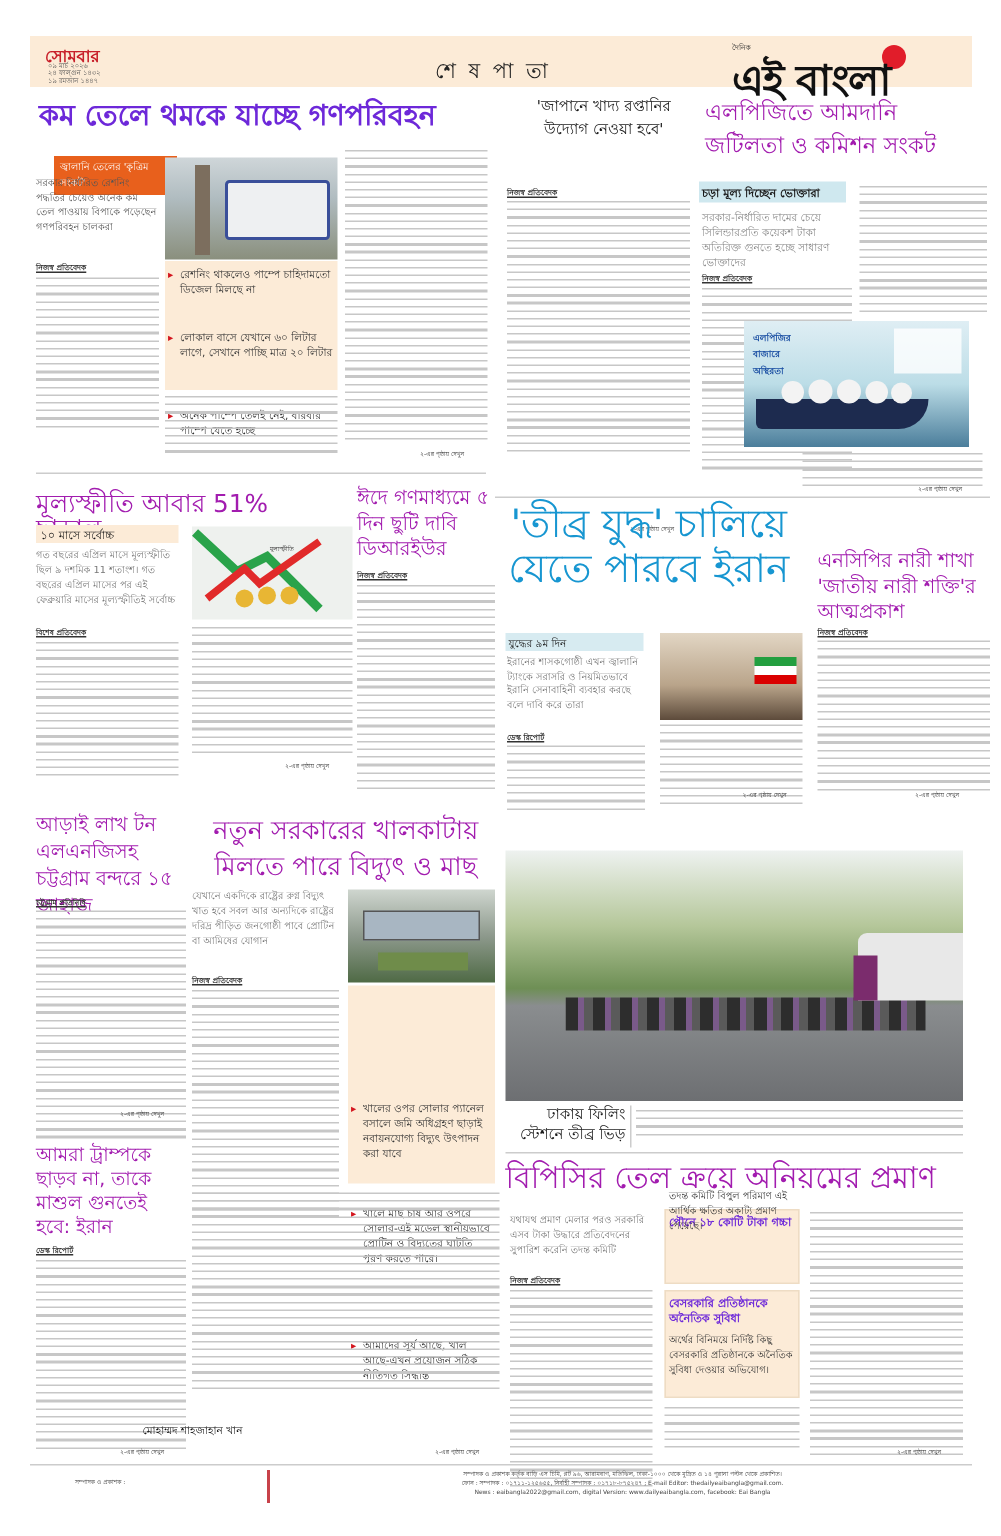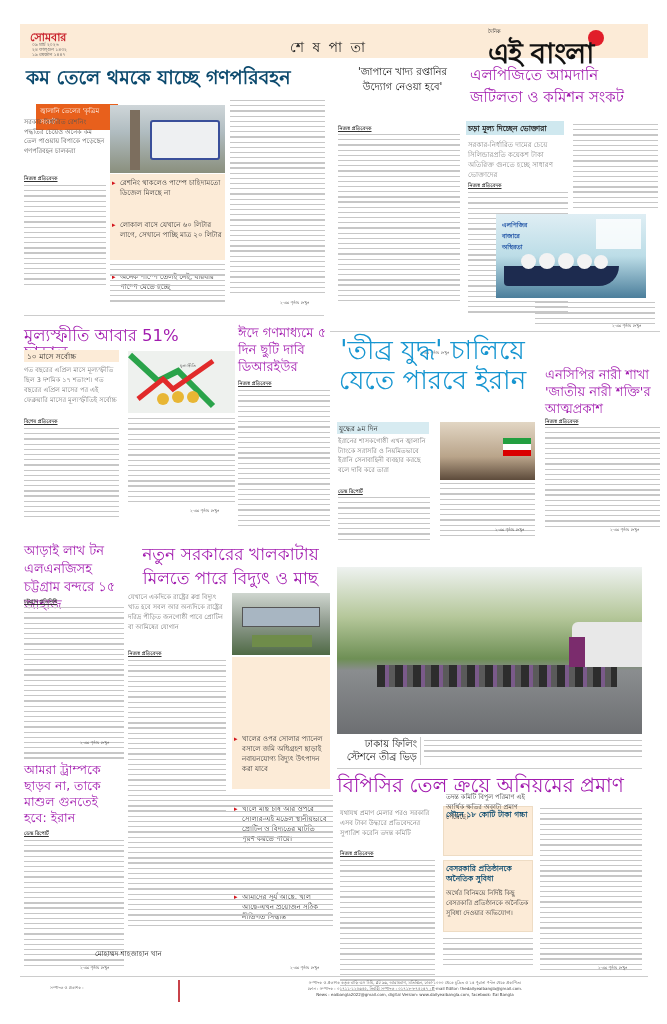--- a/index.html
+++ b/index.html
@@ -5,21 +5,21 @@
 *{box-sizing:border-box;margin:0;padding:0}
 body{width:667px;height:1024px;background:#fff;font-family:"DejaVu Sans",sans-serif;color:#222;position:relative;overflow:hidden}
 .abs{position:absolute}
 .masthead{left:20px;top:24px;width:628px;height:34px;background:#fcebd7}
 .day{left:30px;top:29px;font-size:11px;color:#c8202a;font-weight:bold}
 .date{left:32px;font-size:4.5px;color:#555;line-height:5px}
 .pagename{left:290px;top:36px;font-size:14px;color:#222;letter-spacing:2px}
 .logo-small{left:488px;top:28px;font-size:5px;color:#222}
 .logo{left:488px;top:32px;font-size:28px;font-weight:bold;color:#111;letter-spacing:-1px;font-family:"DejaVu Serif",serif}
 .sun{left:588px;top:30px;width:16px;height:16px;border-radius:50%;background:#e11d2a}
-.red-h{color:#0c4a6e;font-weight:bold}
+.red-h{color:#6d28d9;font-weight:bold}
 .h1{font-size:19px;line-height:22px}
 .h2{font-size:14px;line-height:17px;color:#a21caf}
 .h3{font-size:10px;line-height:15px;color:#1a1a1a}
 .blue-h{color:#1796d1;font-size:26px;line-height:30px;text-align:center}
 .tag{font-size:8px;color:#fff;background:#e8601c;padding:2px 4px}
 .sub{font-size:7.5px;line-height:11px;color:#555}
 .byline{font-size:5px;color:#333;text-decoration:underline;font-weight:bold}
 .more{font-size:4px;color:#333}
 .pink{background:#fcebd7}
 .bullet{font-size:7px;line-height:10px;color:#333;padding-left:8px;position:relative}
@@ -236,21 +236,21 @@
     <i></i>
     <i></i>
     <i></i>
   </div>
 <div class="abs more" style="left:612px;top:323px">২-এর পৃষ্ঠায় দেখুন</div>
 <div class="abs rule" style="left:330px;top:331px;width:330px;height:1px"></div>
 
 <div class="abs h2" style="left:24px;top:327px;width:200px;font-size:16.5px">মূল্যস্ফীতি আবার 51% ছাড়াল</div>
 <div class="abs pink" style="left:24px;top:350px;width:95px;height:12px"></div>
 <div class="abs" style="left:27px;top:351px;font-size:7.5px;color:#1a1a1a">১০ মাসে সর্বোচ্চ</div>
-<div class="abs sub" style="left:24px;top:365px;width:95px;font-size:6.5px;line-height:10px;color:#777">গত বছরের এপ্রিল মাসে মূল্যস্ফীতি ছিল 3 দশমিক ১৭ শতাংশ। গত বছরের এপ্রিল মাসের পর এই ফেব্রুয়ারি মাসের মূল্যস্ফীতিই সর্বোচ্চ</div>
+<div class="abs sub" style="left:24px;top:365px;width:95px;font-size:6.5px;line-height:10px;color:#777">গত বছরের এপ্রিল মাসে মূল্যস্ফীতি ছিল ৯ দশমিক 11 শতাংশ। গত বছরের এপ্রিল মাসের পর এই ফেব্রুয়ারি মাসের মূল্যস্ফীতিই সর্বোচ্চ</div>
 <div class="abs byline" style="left:24px;top:418px">বিশেষ প্রতিবেদক</div>
 <div class="lines" style="left:24px;top:428px;width:95px">
     <i></i>
     <i></i>
     <i></i>
     <i></i>
     <i></i>
     <i></i>
     <i></i>
     <i></i>

